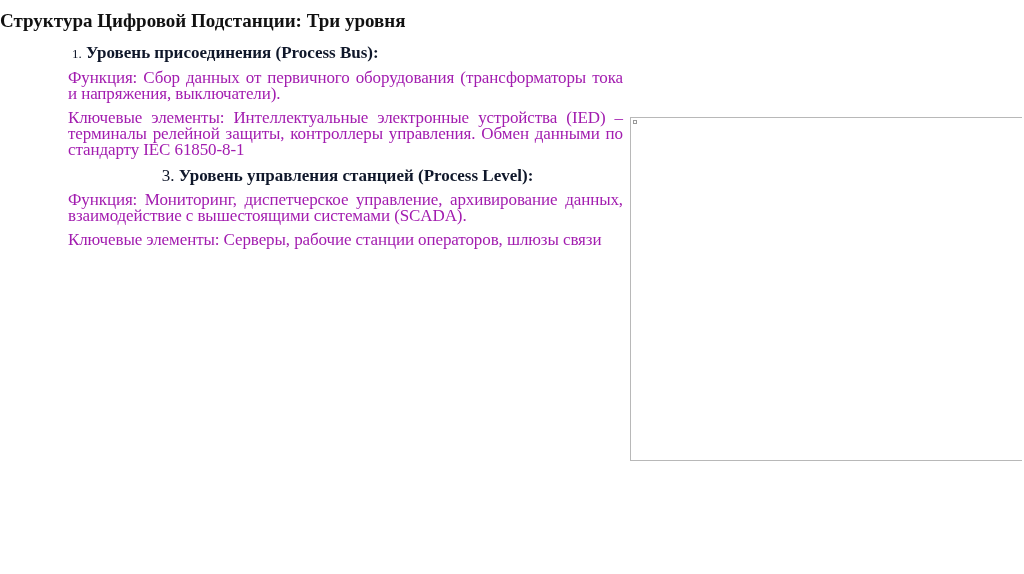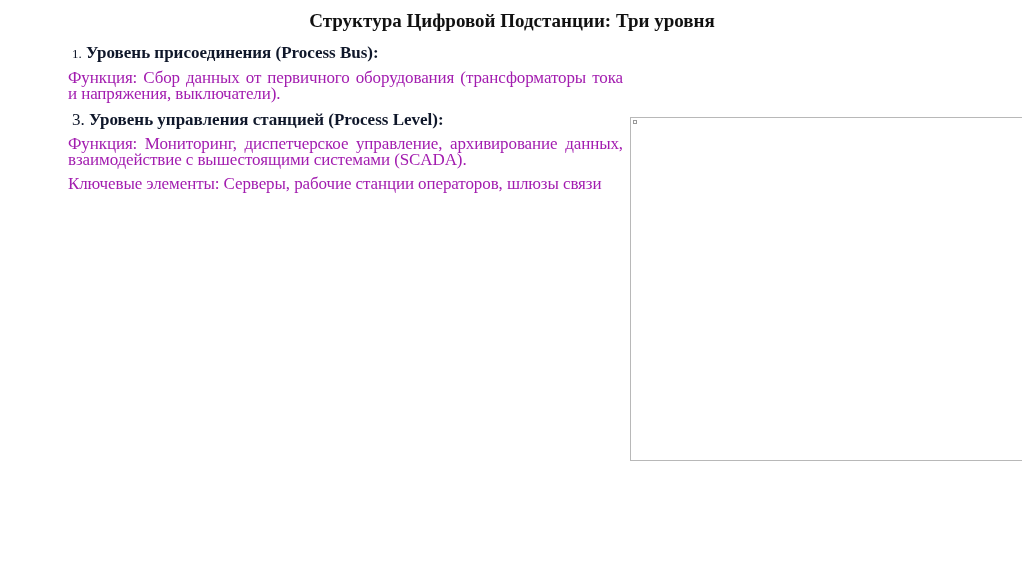--- a/index.html
+++ b/index.html
@@ -13,21 +13,20 @@
       position: relative;
       overflow: hidden;
       font-family: "Liberation Serif", "DejaVu Serif", serif;
       color: #1a1a1a;
     }
     .slide-title {
       position: absolute;
       left: 0;
       top: 9px;
       width: 1024px;
-      text-align: center;
       font-weight: bold;
       font-size: 19px;
       line-height: 24px;
       color: #111;
     }
     .content {
       position: absolute;
       left: 68px;
       top: 43px;
       width: 555px;
@@ -97,24 +96,25 @@
 
     <section>
       <div class="level-heading" style="padding-left:4px;">
         <span class="num small">1.</span>
         <span class="txt">Уровень присоединения (Process Bus):</span>
       </div>
       <p class="para">Функция: Сбор данных от первичного оборудования (трансформаторы тока и напряжения, выключатели).</p>
     </section>
 
     <section>
+      <p class="para">Ключевые элементы: Интеллектуальные электронные устройства (IED) – терминалы релейной защиты, контроллеры управления. Обмен данными по стандарту IEC 61850-8-1</p>
     </section>
 
     <section>
-      <div class="level-heading" style="padding-left:4px;">
+      <div class="level-heading" style="padding-left:4px;text-align:center;">
         <span class="num">3.</span>
         <span class="txt">Уровень управления станцией (Process Level):</span>
       </div>
       <p class="para">Функция: Мониторинг, диспетчерское управление, архивирование данных, взаимодействие с вышестоящими системами (SCADA).</p>
       <p class="para">Ключевые элементы: Серверы, рабочие станции операторов, шлюзы связи</p>
     </section>
 
   </div>
 
   <div class="image-frame">

